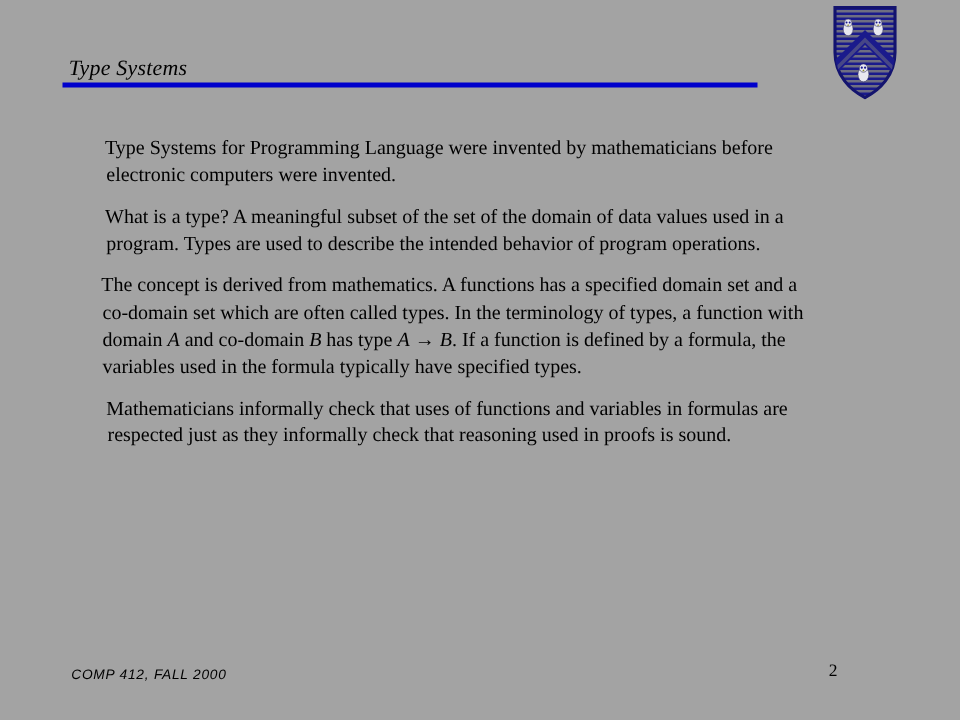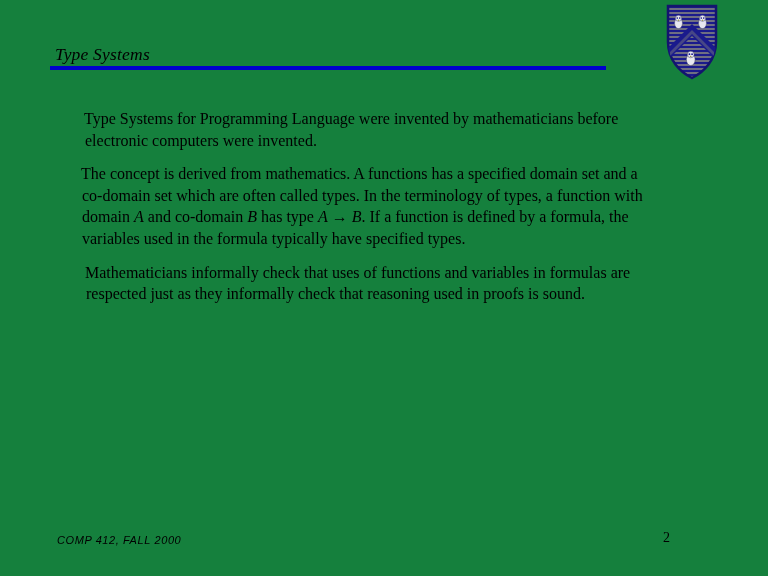--- a/index.html
+++ b/index.html
@@ -4,21 +4,21 @@
 <style>
   html, body {
     margin: 0;
     padding: 0;
     background: #ffffff;
   }
   #slide {
     position: relative;
     width: 768px;
     height: 576px;
-    background: #15803d;
+    background: #a3a3a3;
     overflow: hidden;
     font-family: "Liberation Serif", "DejaVu Serif", serif;
     color: #000000;
   }
 
   
   #slide-title {
     position: absolute;
     left: 55px;
     top: 44px;
@@ -146,20 +146,21 @@
           <path d="M5,3.6 l-1,1.7 l2,0 z" fill="#8A8A20" stroke="none"></path>
         </g>
       </g>
     </svg>
   </div>
 
   <div id="body">
 
     <p class="para p1">Type Systems for Programming Language were invented by mathematicians before electronic computers were invented.</p>
 
+    <p class="para p2">What is a type?  A meaningful subset of the set of the domain of data values used in a program.  Types are used to describe the intended behavior of program operations.</p>
 
     <p class="para p3"><span>The concept is derived from mathematics.   A functions has a specified domain set and a co-domain set  which are often called types.  In the terminology of types, a function with domain </span><span class="em">A</span><span> and co-domain </span><span class="em">B</span><span> has type </span><span class="em">A</span><span> → </span><span class="em">B</span><span>.  If a function is defined by a formula, the variables used in the formula typically have specified types.</span></p>
 
     <p class="para p4">Mathematicians informally check that uses of functions and variables in formulas are respected just as they informally check that reasoning used in proofs is sound.</p>
 
   </div>
 
   <div id="footer-left">COMP 412, FALL 2000</div>
 
   <div id="page-number">2</div>

